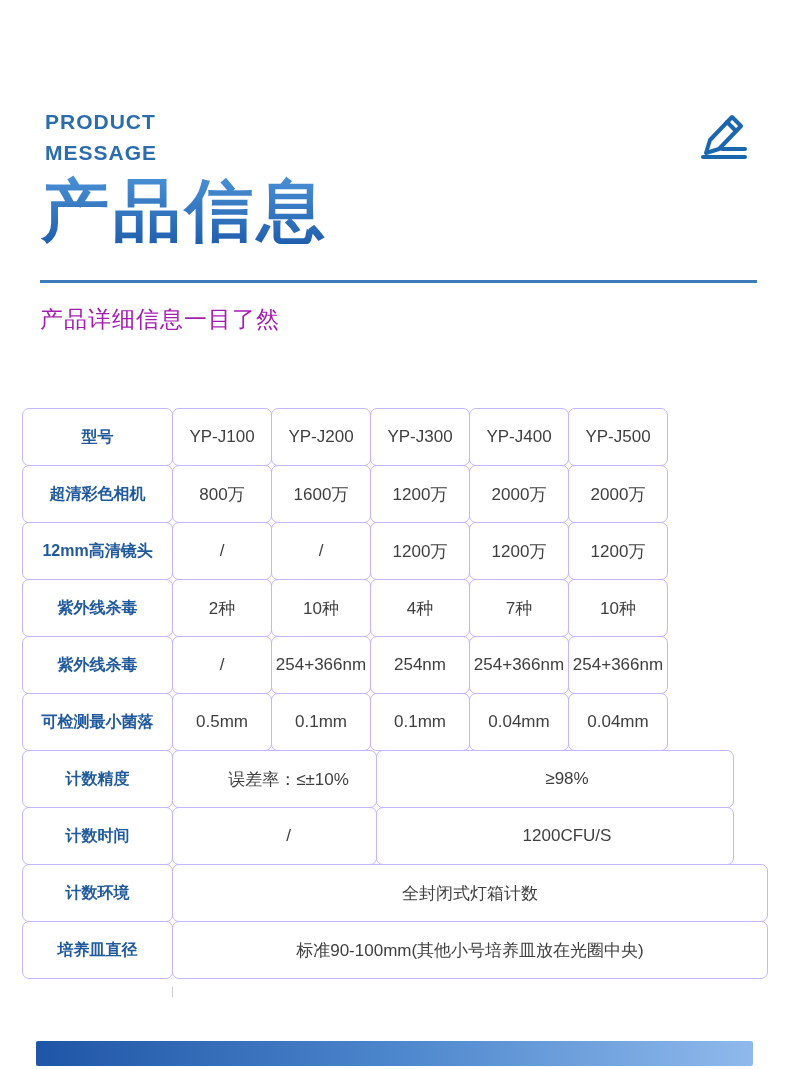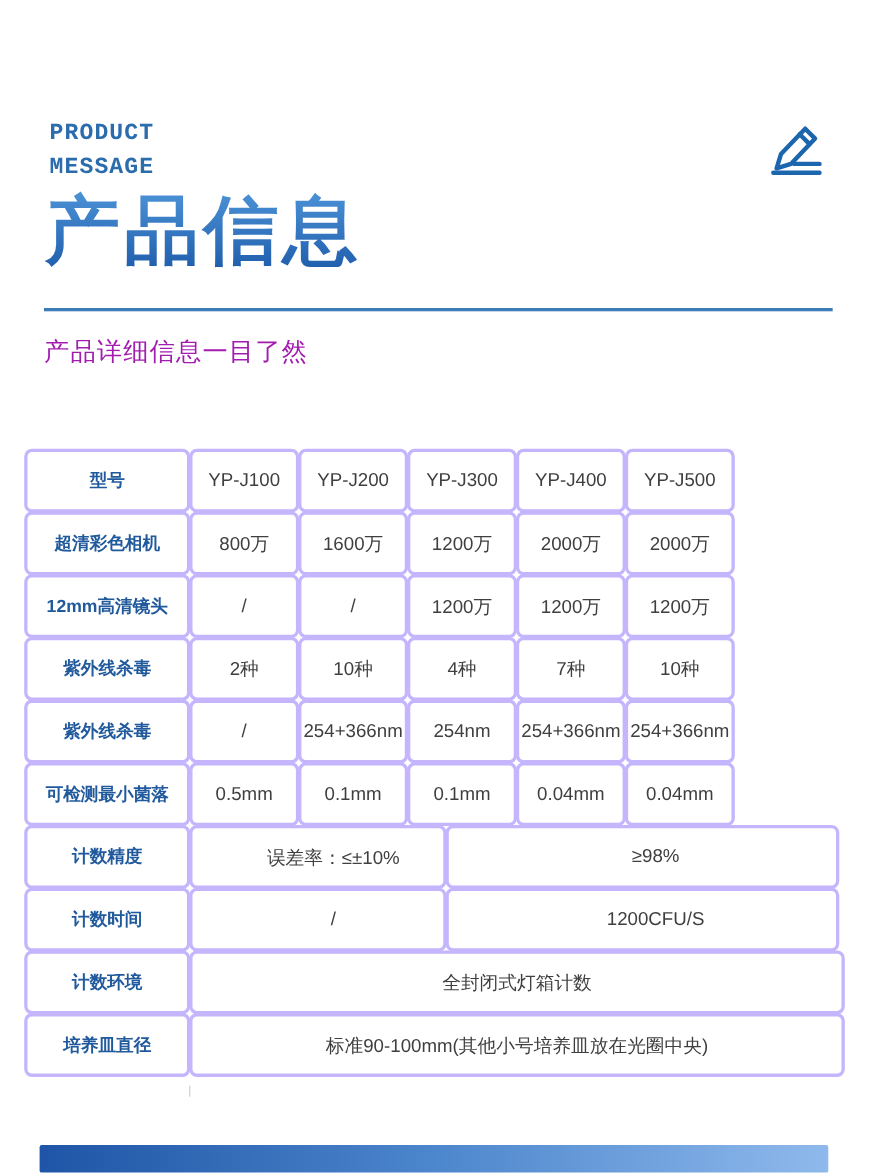--- a/index.html
+++ b/index.html
@@ -7,21 +7,21 @@
     width:790px;height:1069px;
     background:#ffffff;
     font-family:"Liberation Sans","DejaVu Sans",sans-serif;
     position:relative;overflow:hidden;
   }
   .page{position:absolute;inset:0;}
 
   
   .eyebrow{
     position:absolute;left:45px;top:106px;
-    font-family:Liberation Mono, monospace;
+    font-family:Liberation Sans, sans-serif;
     font-size:21px;line-height:31px;font-weight:600;
     color:#2b6cad;letter-spacing:1px;
   }
 
   
   .pencil{position:absolute;left:694px;top:102px;width:58px;height:66px;}
 
   
   .title{
     position:absolute;left:41px;top:168px;margin:0;
@@ -43,29 +43,29 @@
     font-family:"Liberation Serif","DejaVu Serif",serif;
     font-size:23px;color:#a21caf;letter-spacing:1px;
   }
 
   
   .spec-table{position:absolute;left:22px;top:408px;}
   .trow{display:flex;}
   .trow + .trow{margin-top:-1px;}
   .cell{
     box-sizing:border-box;
-    border:3px solid #c4b5fd;border-radius:7px;
+    border:1px solid #c4b5fd;border-radius:7px;
     height:58px;display:flex;align-items:center;justify-content:center;
     font-size:17px;color:#3f3f3f;background:transparent;
     text-align:center;
   }
   .cell + .cell{margin-left:-1px;}
   .cell.label{width:151px;font-size:16px;font-weight:bold;color:#215a9c;}
   .cell.w1{width:100px;}
-  .cell.w2{width:234px;padding-left:28px;}
+  .cell.w2{width:205px;padding-left:28px;}
   .cell.w3{width:358px;padding-left:24px;}
   .cell.w5{width:596px;}
 
   .tail{position:absolute;left:172px;top:987px;width:1px;height:10px;background:#c9c9c9;}
 
   .bottom-bar{
     position:absolute;left:36px;top:1041px;width:717px;height:25px;border-radius:2px;
     background:linear-gradient(90deg,#1f55a6 0%,#4c86cc 50%,#8fb9ec 100%);
   }
 </style>

